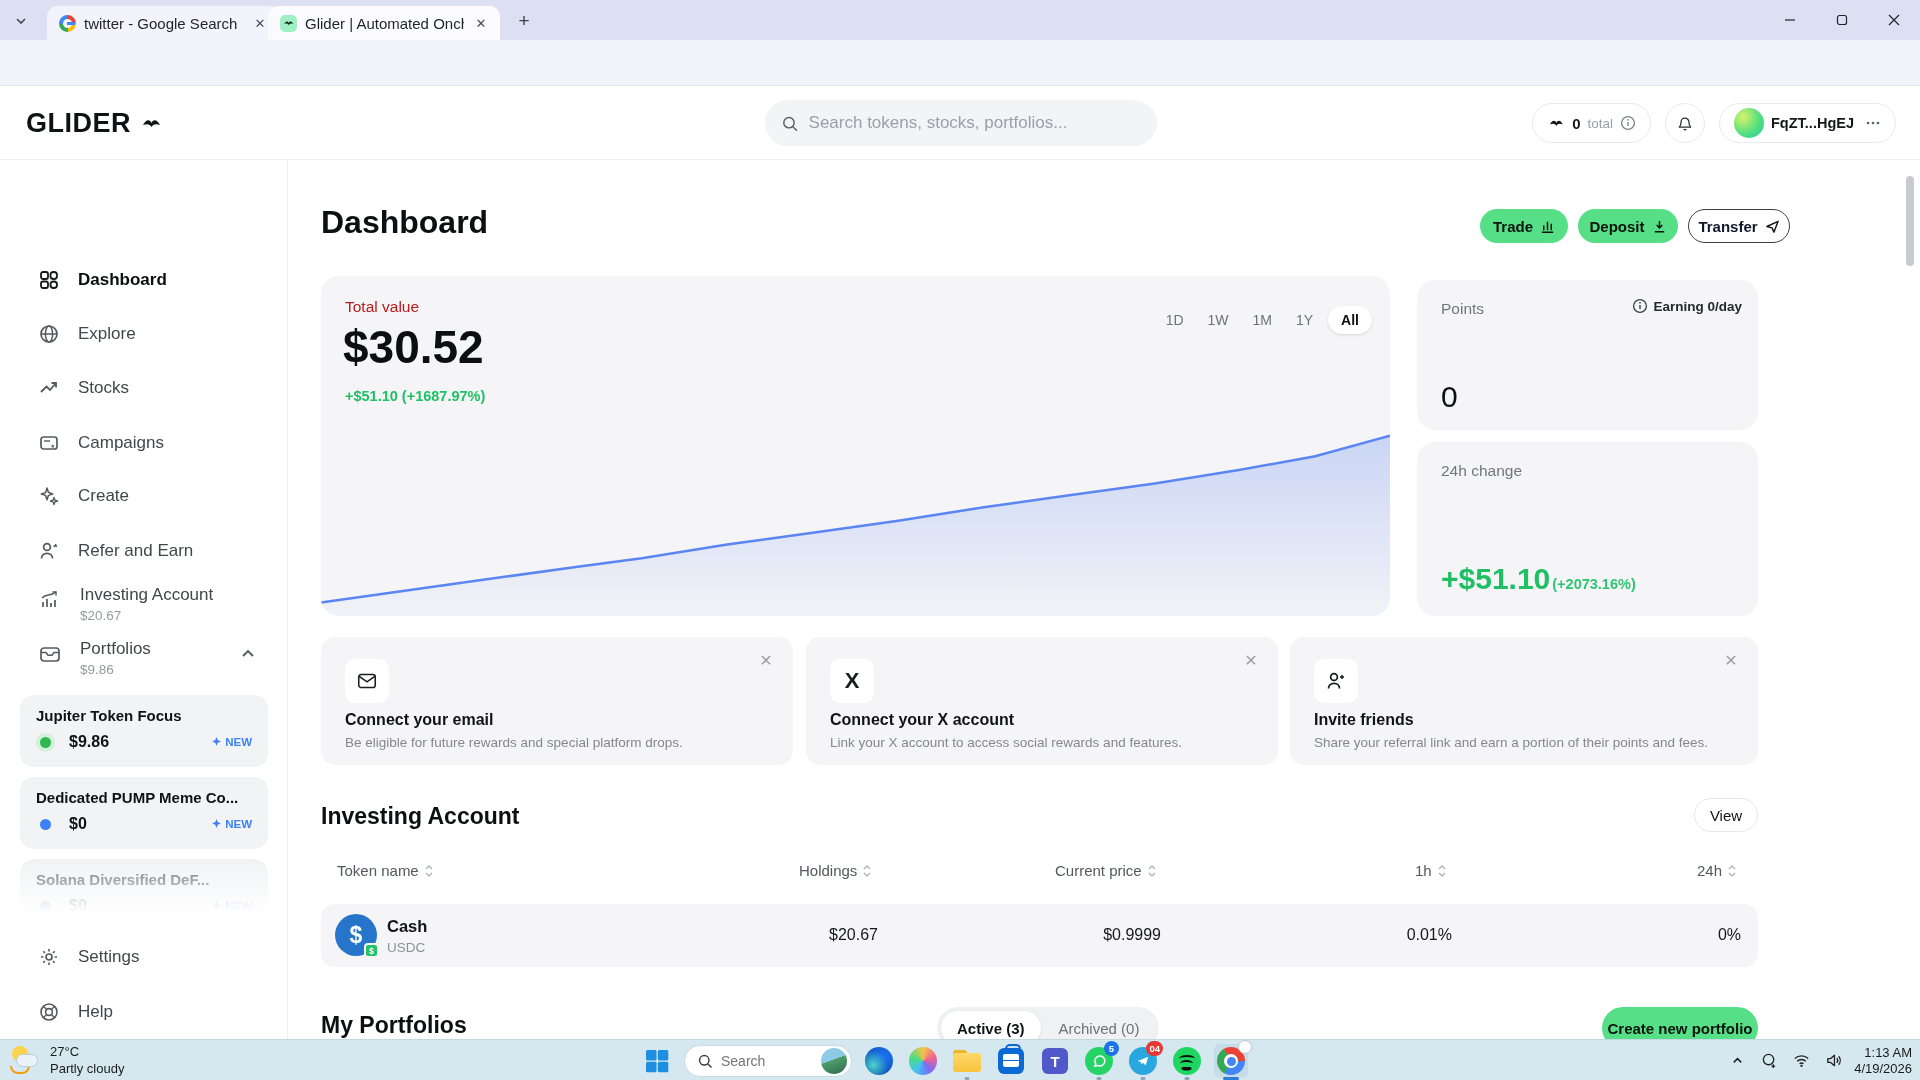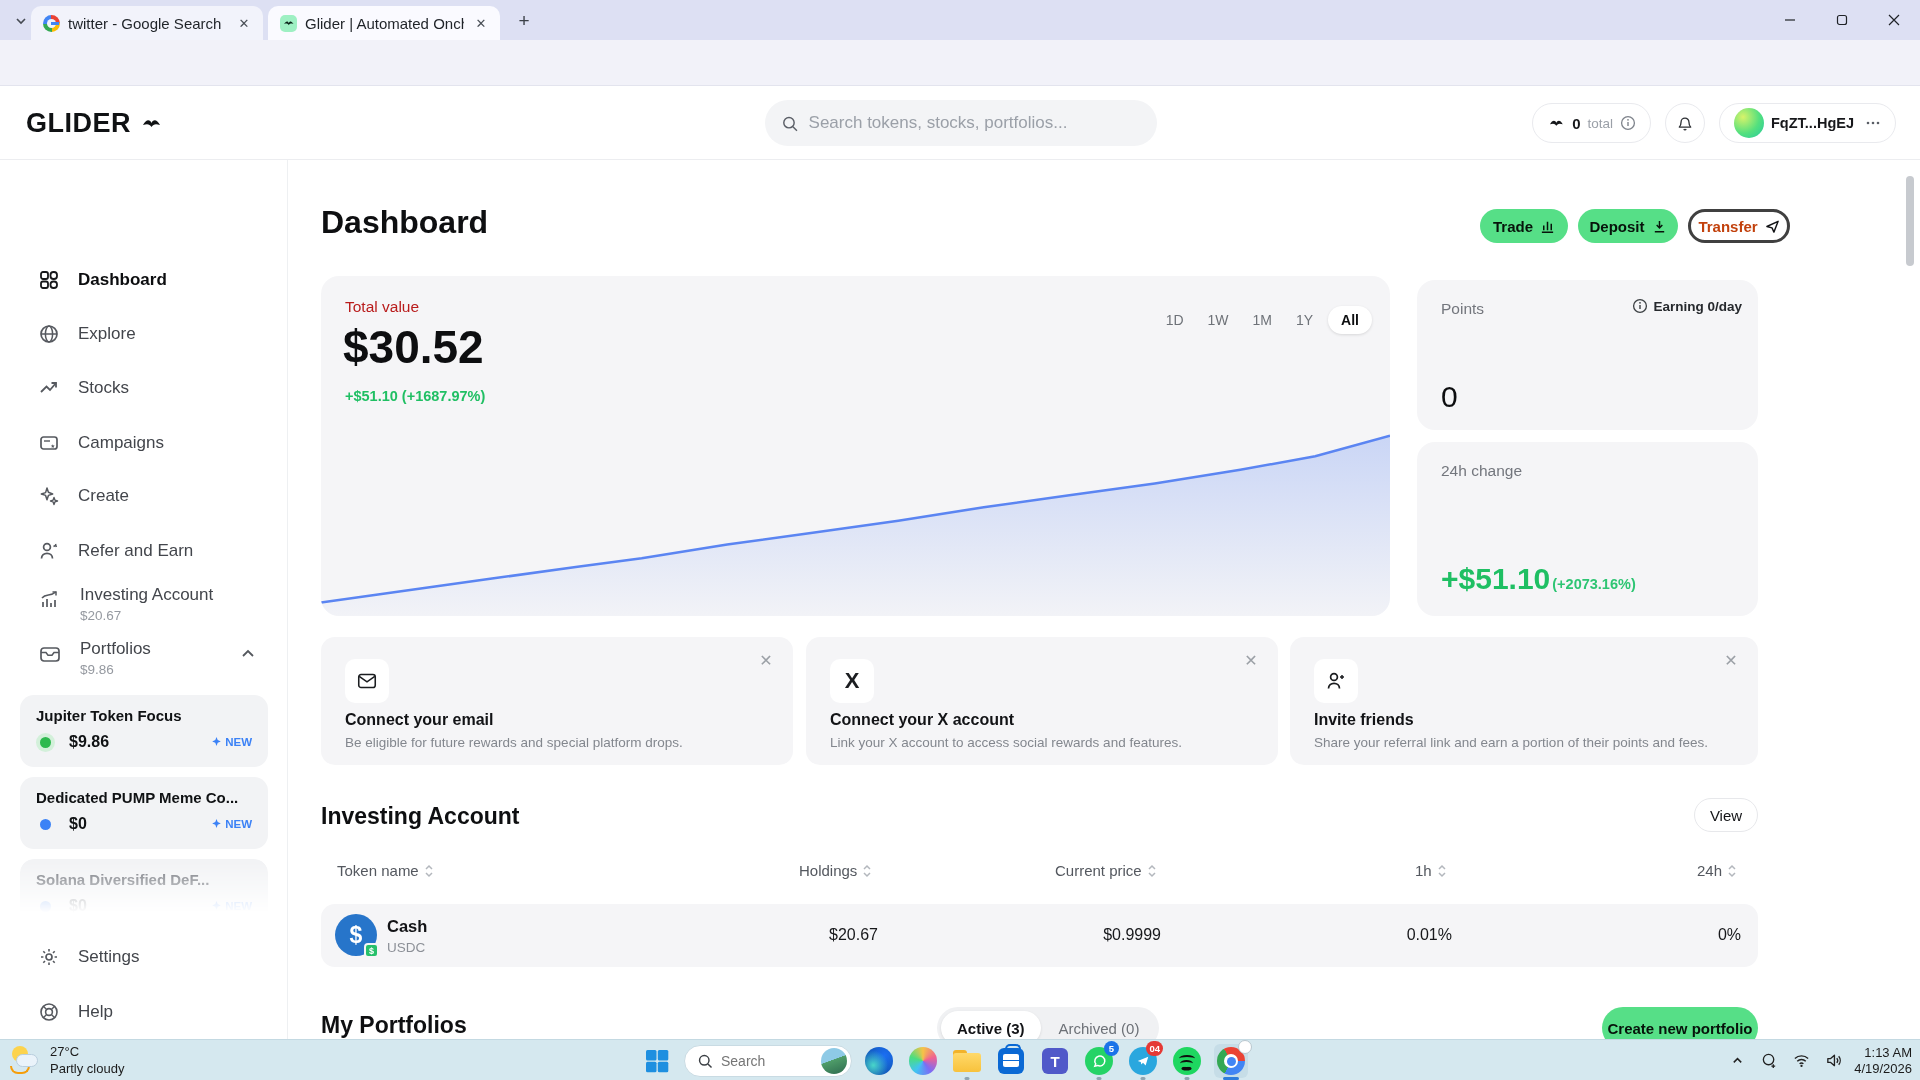--- a/index.html
+++ b/index.html
@@ -7,21 +7,21 @@
   body { font-family:"Liberation Sans", sans-serif; background:#fff; }
   .ab { position:absolute; }
   #stage { position:relative; width:1920px; height:1080px; background:#fff; overflow:hidden; }
 
   
   #tabstrip { left:0; top:0; width:1920px; height:40px; background:#dde0f3; }
   .tab-search-btn { left:8px; top:8px; width:26px; height:26px; border-radius:50%; display:flex; align-items:center; justify-content:center; color:#454a52; }
   .tab { top:6px; height:34px; border-radius:10px 10px 0 0; display:flex; align-items:center; padding:0 10px 0 12px; gap:8px; }
   .tab .title { font-size:15px; color:#1f2328; white-space:nowrap; overflow:hidden; flex:1; }
   .tab .close { width:18px; height:18px; border-radius:50%; display:flex; align-items:center; justify-content:center; color:#4a4f57; font-size:13px; }
-  #tab1 { left:31px; width:232px; background:#f2f3fb; }
+  #tab1 { left:47px; width:232px; background:#f2f3fb; }
   #tab2 { left:268px; width:232px; background:#fafaff; }
   .favicon-g { width:17px; height:17px; border-radius:50%; background:conic-gradient(#ea4335 0 25%, #fbbc05 25% 50%, #34a853 50% 75%, #4285f4 75% 100%); position:relative; flex:0 0 auto; }
   .favicon-g::after { content:""; position:absolute; inset:4px; background:#f2f3fb; border-radius:50%; }
   .favicon-g::before { content:""; position:absolute; right:1px; top:7px; width:8px; height:3px; background:#4285f4; z-index:2; }
   .favicon-glider { width:17px; height:17px; border-radius:5px; background:#9ef0c3; display:flex; align-items:center; justify-content:center; color:#0b241a; flex:0 0 auto; }
   .newtab-btn { left:512px; top:9px; width:24px; height:24px; display:flex; align-items:center; justify-content:center; color:#3c4148; font-size:19px; }
   #win-controls { right:0; top:0; height:40px; display:flex; }
   #win-controls > div { width:52px; height:40px; display:flex; align-items:center; justify-content:center; color:#202327; }
   #toolbar { left:0; top:40px; width:1920px; height:46px; background:#f2f2f9; border-bottom:1px solid #e3e4ee; }
   .navbtn { top:51px; width:26px; height:26px; display:flex; align-items:center; justify-content:center; color:#3f444b; }
@@ -62,21 +62,21 @@
   .dot.blue { background:#3b82f6; margin-left:4px; }
   .pval { font-size:16px; font-weight:700; color:#101214; margin-left:18px; }
   .newbadge { margin-left:auto; display:flex; align-items:center; gap:3px; color:#3c82f6; font-size:11.5px; font-weight:700; }
   #pcard3 { mask-image:linear-gradient(#000 5%, transparent 75%); -webkit-mask-image:linear-gradient(#000 5%, transparent 75%); }
   #pcard3 .pname { color:#73767d; }
 
   
   #main-title { left:321px; top:118px; font-size:32px; font-weight:700; color:#0e0f11; }
   .act-btn { top:123px; height:34px; border-radius:17px; display:flex; align-items:center; justify-content:center; gap:7px; font-size:15px; font-weight:600; color:#07130b; }
   .act-green { background:#56df87; }
-  .act-white { background:#fff; border:3px solid #404040; color:#c2410c; }
+  .act-white { background:#fff; border:1px solid #404040; color:#0f172a; }
 
   #total-card { left:321px; top:190px; width:1069px; height:340px; background:#f5f5f7; border-radius:18px; overflow:hidden; }
   #tc-label { left:24px; top:22px; font-size:15.5px; color:#b91c1c; }
   #tc-value { left:22px; top:44px; font-size:46px; font-weight:700; color:#0d0e10; }
   #tc-change { left:24px; top:112px; font-size:14.5px; color:#1fbf63; font-weight:600; }
   #ranges { right:18px; top:30px; display:flex; align-items:center; gap:6px; }
   .range { font-size:14px; color:#6e7publicity278; color:#6e7278; padding:6px 9px; }
   .range.active { background:#fff; border-radius:14px; padding:6px 13px; font-weight:700; color:#0d0e10; box-shadow:0 1px 3px rgba(0,0,0,.12); }
   #chart-svg { left:0; bottom:0; }
 

